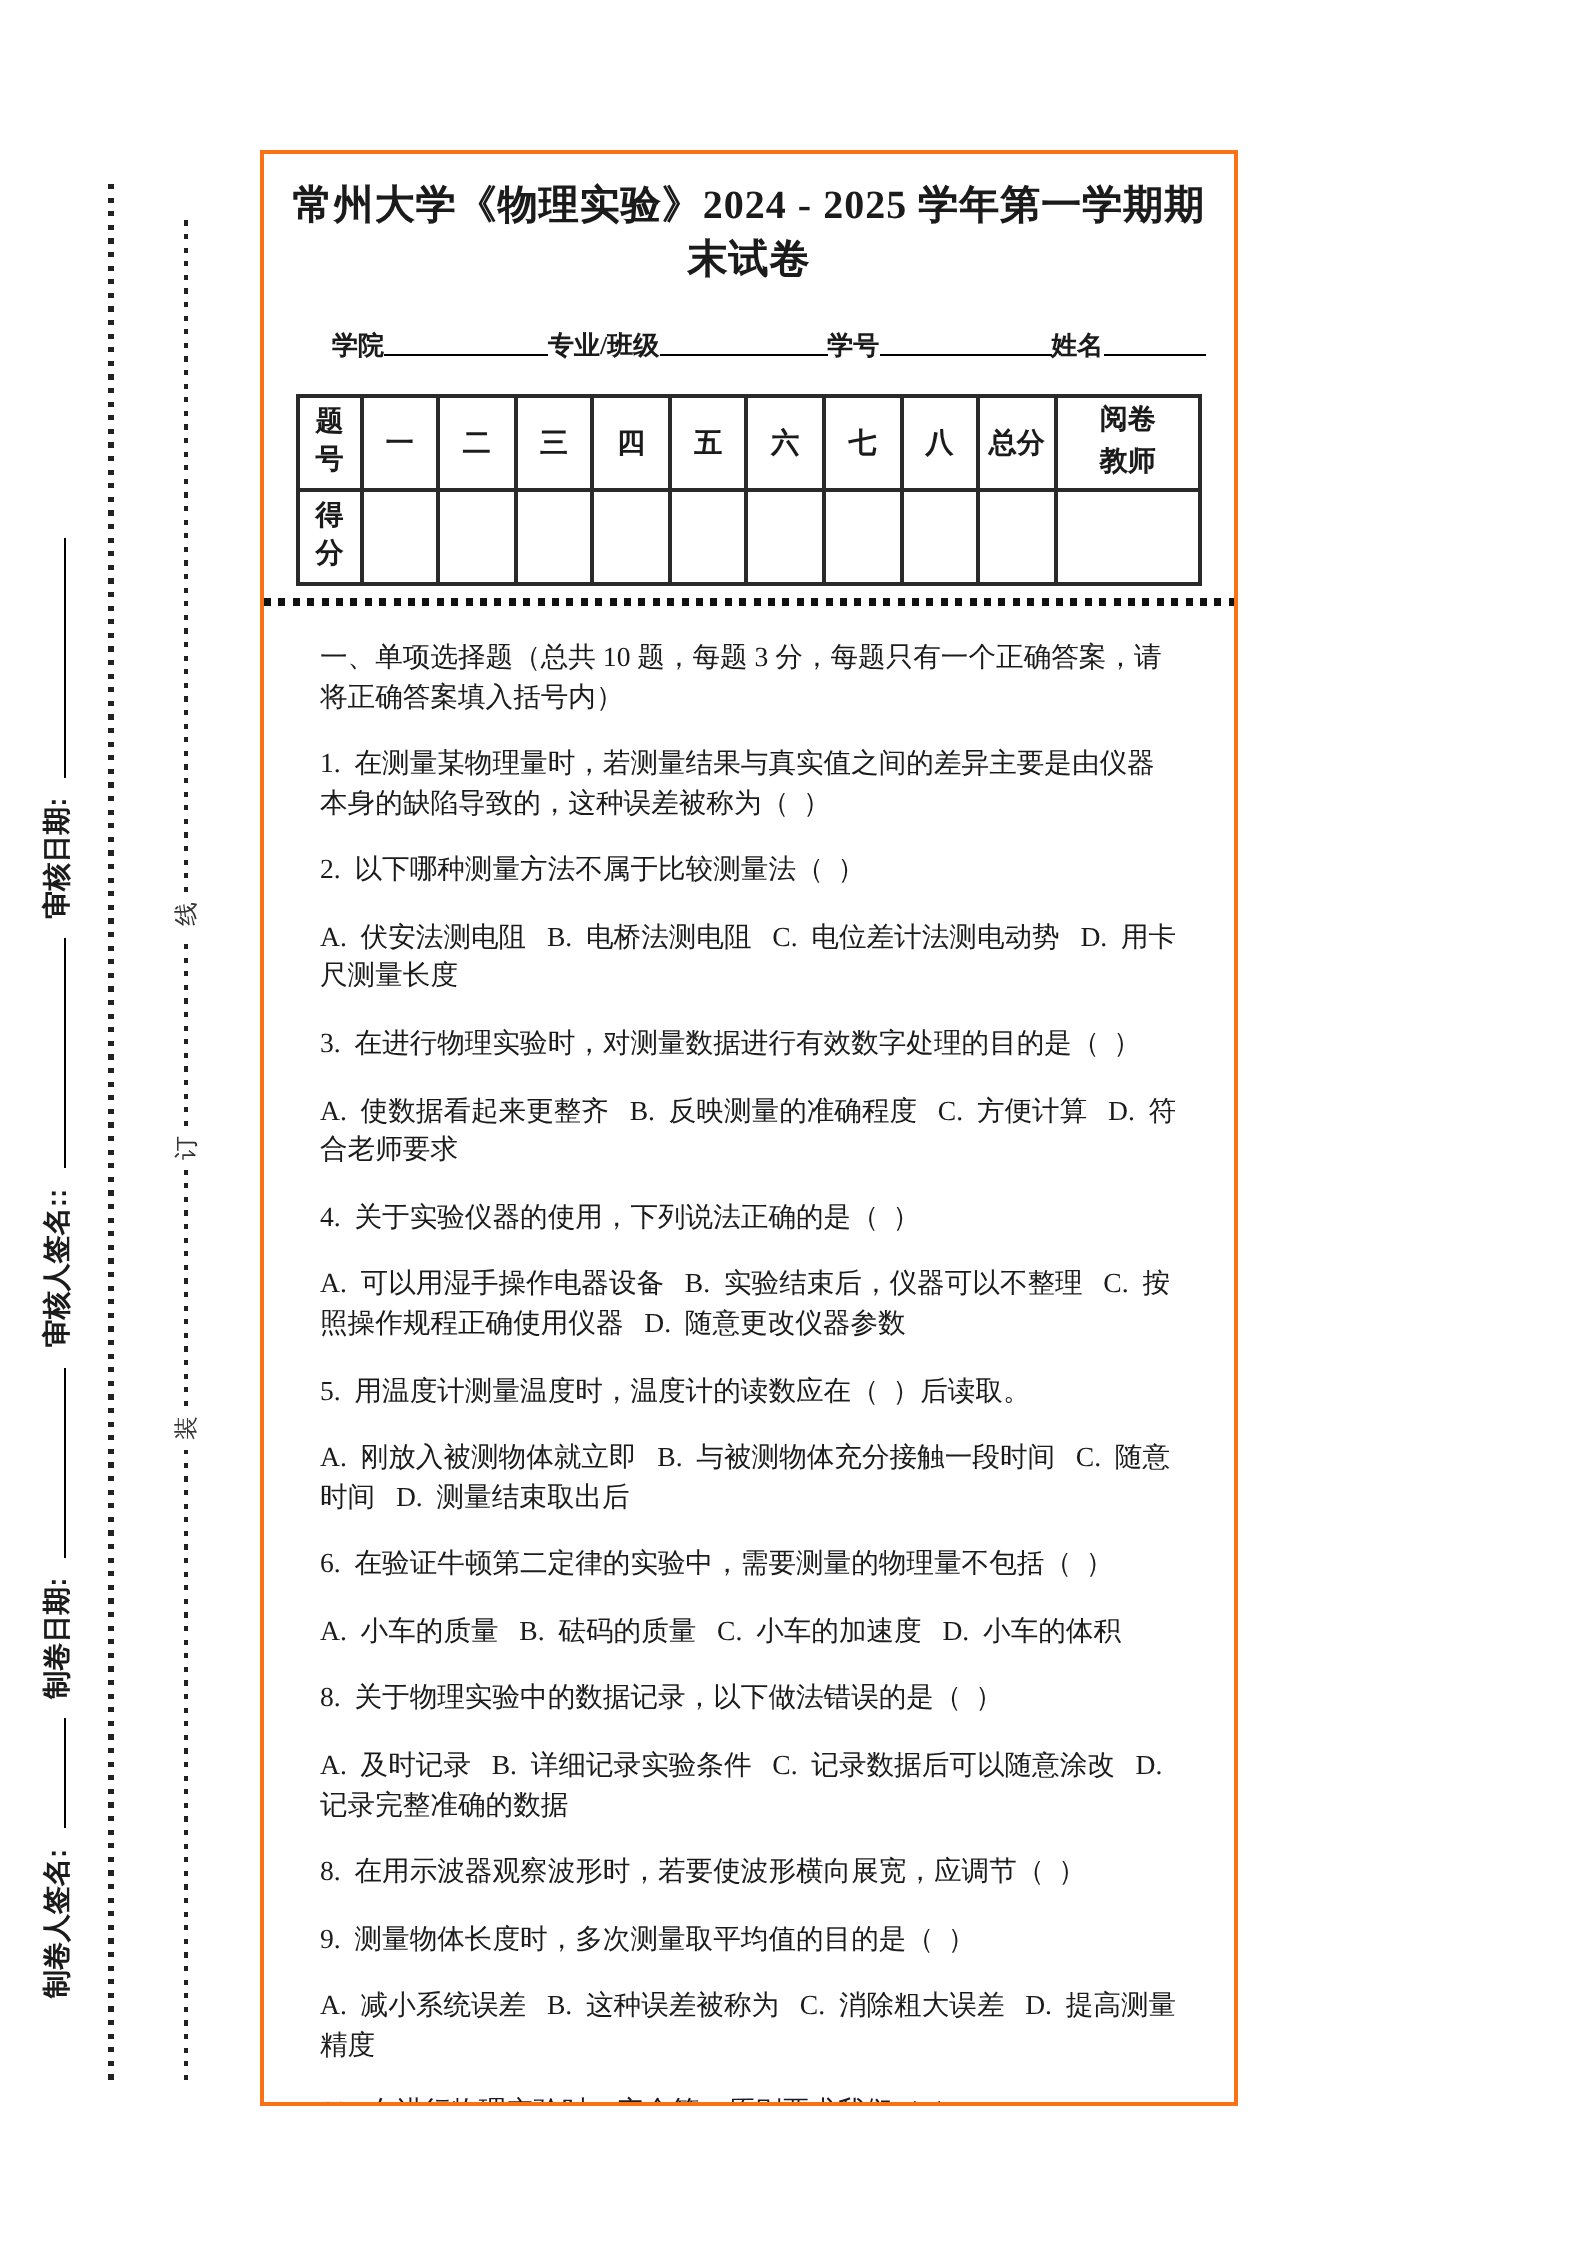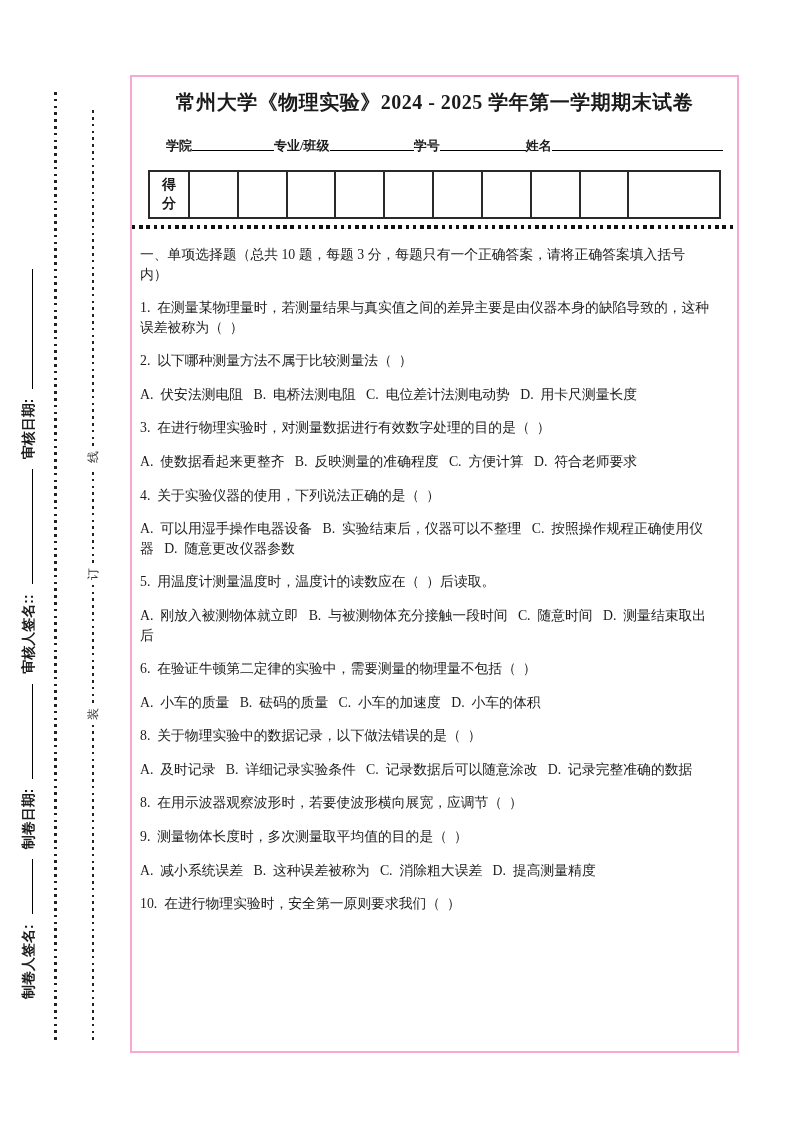--- a/index.html
+++ b/index.html
@@ -27,41 +27,41 @@
     position:absolute; left:-381px; top:558px; width:948px; height:16px;
     transform:rotate(-90deg);
     display:flex; align-items:center; font-size:12px; color:#333;
   }
   .seg { height:2.6px; background:repeating-linear-gradient(to right,#222 0 2.6px,transparent 2.6px 6.8px); }
   .s1{width:315px} .s2{width:118px} .s3{width:95px} .s4{width:340px}
   .bchar { margin:0 5px; }
 
   
   .frame {
-    position:absolute; left:130px; top:75px; width:609px; height:978px;
-    border:2px solid #f9a8d4; box-sizing:border-box; background:#fff; overflow:hidden;
+    position:absolute; left:130px; top:75px; width:489px; height:978px;
+    border:2px solid #f97316; box-sizing:border-box; background:#fff; overflow:hidden;
   }
   .title { margin:12px 8px 0; text-align:center; font-size:20px; font-weight:700; letter-spacing:.5px; }
 
   .fields { margin:21px 14px 0 34px; font-size:13px; display:flex; align-items:flex-start; }
   .fields .lbl { white-space:nowrap; font-weight:600; }
   .bf1{width:82px} .bf2{width:84px} .bf3{width:86px} .bf4{flex:1}
 
   table.score { margin:15px 16px 0; width:calc(100% - 32px); border-collapse:collapse; table-layout:fixed; }
   table.score td {
     border:2px solid #2a2a2a; text-align:center; vertical-align:middle;
     font-size:14px; height:45px; padding:0; font-weight:600;
   }
   .vtext  { display:block; width:1.15em; margin:0 auto; line-height:1.35; }
   .wrap2  { display:block; width:2.3em;  margin:0 auto; line-height:1.45; }
 
   .dotsep { margin-top:6px; height:4px;
     background:repeating-linear-gradient(to right,#111 0 3.5px,transparent 3.5px 7.2px); }
 
-  .content { padding:2px 26px 0 8px; font-size:13.8px; line-height:1.42; }
+  .content { padding:2px 26px 0 28px; font-size:13.8px; line-height:1.42; }
   .content p { margin:14px 0 0; white-space:pre-wrap; }
 
   .footer {
     position:absolute; left:130px; top:1124px; width:609px; text-align:center;
     font-size:13px; font-weight:700; letter-spacing:2px;
   }
 </style>
 </head>
 <body>
 
@@ -111,20 +111,37 @@
         <col style="width:8.55%">
       <col style="width:8.55%">
         <col style="width:8.55%">
         <col style="width:8.55%">
         <col style="width:8.55%">
       <col style="width:8.55%">
         <col style="width:8.55%">
         <col style="width:16%">
     </colgroup>
     <tbody>
+        <tr>
+      <td>
+            <span class="vtext">题号</span>
+          </td>
+      <td>一</td>
+      <td>二</td>
+      <td>三</td>
+      <td>四</td>
+      <td>五</td>
+      <td>六</td>
+      <td>七</td>
+      <td>八</td>
+      <td>总分</td>
+      <td>
+            <span class="wrap2">阅卷教师</span>
+          </td>
+    </tr>
     <tr>
       <td>
             <span class="vtext">得分</span>
           </td>
       <td></td>
       <td></td>
       <td></td>
       <td></td>
       <td></td>
       <td></td>

